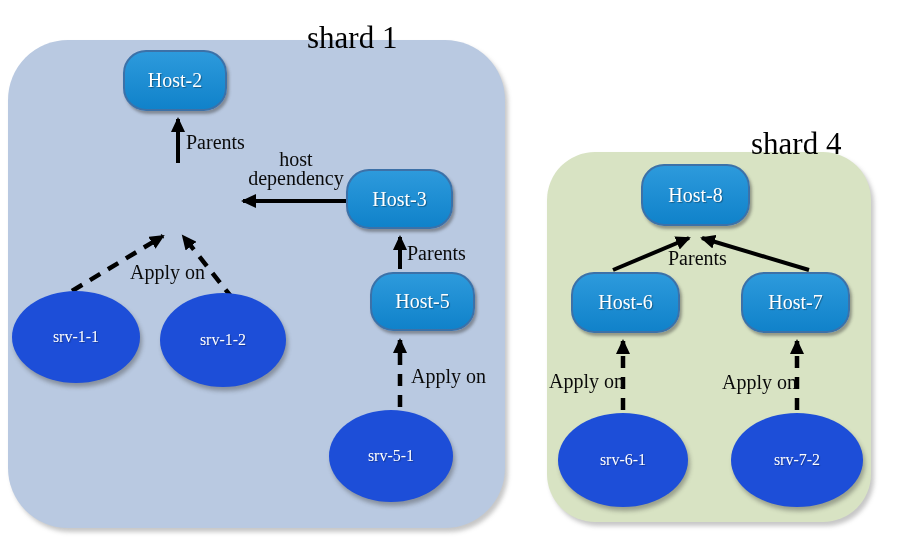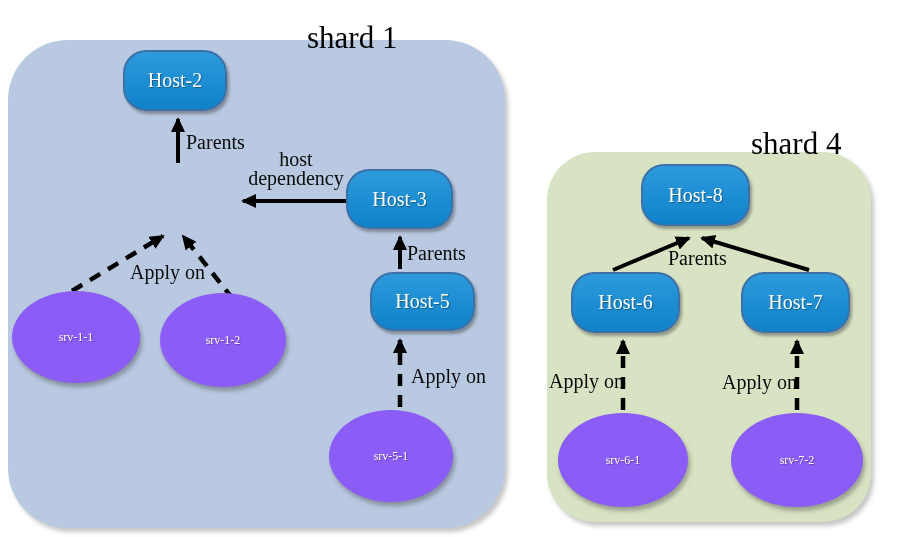--- a/index.html
+++ b/index.html
@@ -42,24 +42,24 @@
     color:#ffffff;
     font-size:20px;
     display:flex;align-items:center;justify-content:center;
     box-shadow:2px 3px 3px rgba(60,60,60,0.45);
     text-shadow:1px 1px 1px rgba(0,0,0,0.35);
     box-sizing:border-box;
     z-index:3;
   }
   .service{
     position:absolute;
-    background:#8b5cf6;
+    background:#1d4ed8;
     border-radius:50%;
     color:#ffffff;
-    font-size:12px;
+    font-size:16px;
     display:flex;align-items:center;justify-content:center;
     box-shadow:2px 4px 4px rgba(60,60,60,0.4);
     text-shadow:1px 1px 1px rgba(0,0,0,0.3);
     z-index:3;
   }
   .edge-label{
     position:absolute;
     font-size:20px;
     color:#0a0a0a;
     white-space:nowrap;

